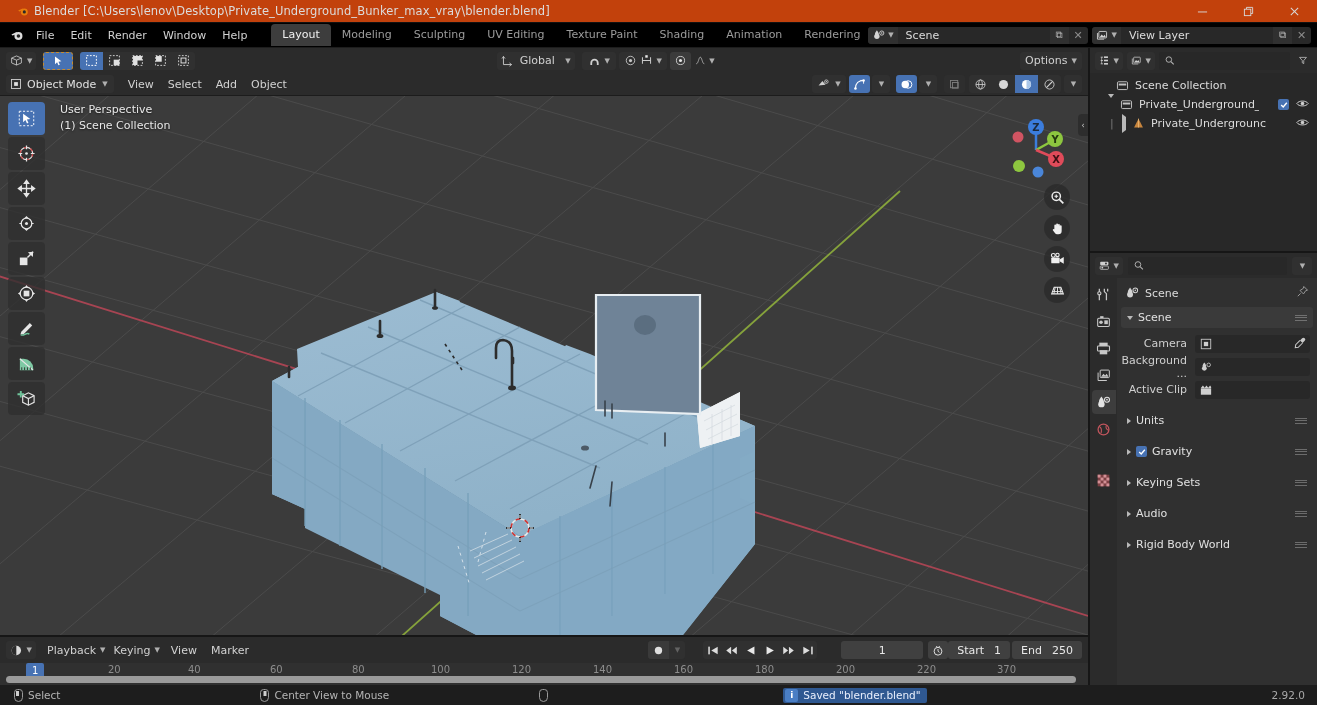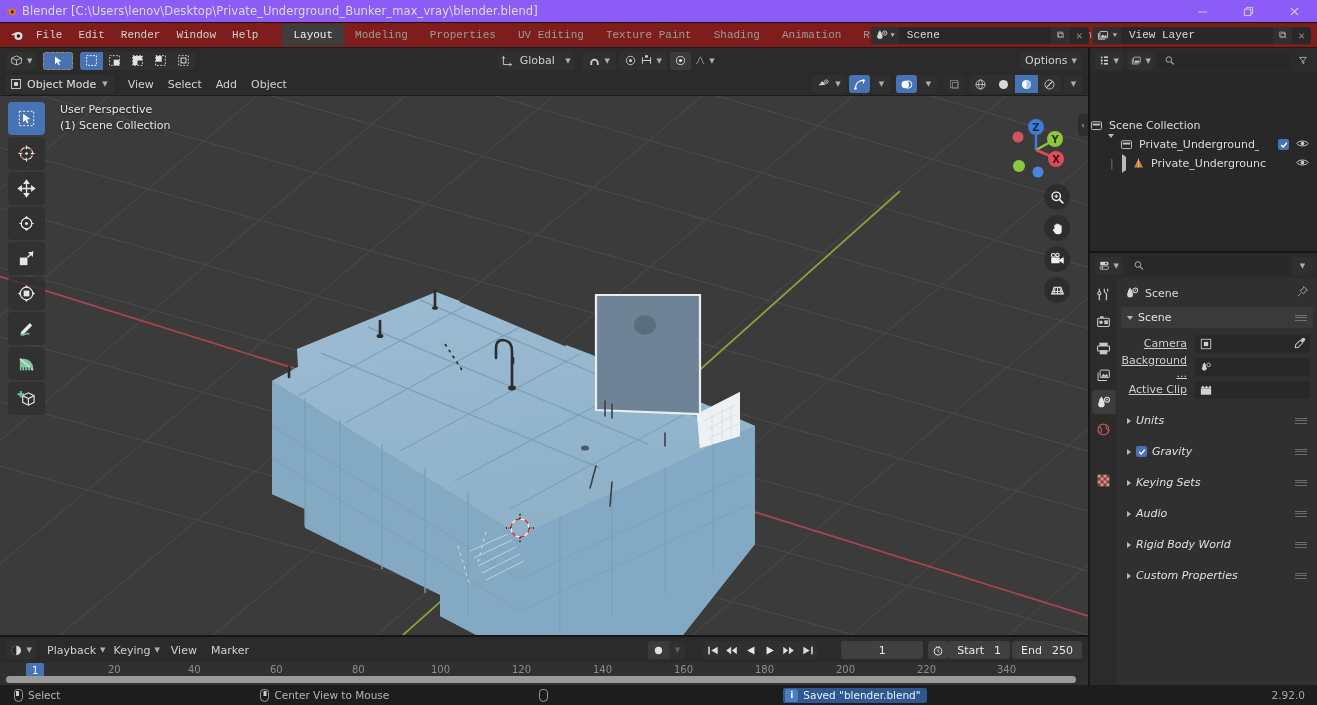--- a/index.html
+++ b/index.html
@@ -9,32 +9,33 @@
     font-family: "DejaVu Sans", sans-serif;
     font-size: 11px;
     color: #e5e5e5;
     overflow: hidden;
   }
   #app { position: relative; width: 1317px; height: 705px; }
 
   
   .titlebar {
     position: absolute; left: 0; top: 0; width: 1317px; height: 23px;
-    background: #8b5cf6; display: flex; align-items: center;
+    background: #c2410c; display: flex; align-items: center;
     border-bottom: 1px solid #111;
+    padding-left: 12px;
   }
   .title-icon { width: 22px; height: 23px; display: flex; align-items: center; justify-content: center; }
   .title-text { font-size: 11.5px; color: #dcdcdc; letter-spacing: 0.1px; }
   .win-ctrls { position: absolute; right: 0; top: 0; height: 23px; display: flex; }
   .win-btn { width: 46px; height: 23px; display: flex; align-items: center; justify-content: center; color: #d8d8d8; font-size: 12px; }
 
   
   .topbar {
     position: absolute; left: 0; top: 23px; width: 1317px; height: 24px;
-    background: #7f1d1d; display: flex; align-items: center; padding-left: 6px; font-family: Liberation Mono, monospace;
+    background: #000000; display: flex; align-items: center; padding-left: 6px;
   }
   .blender-logo { width: 22px; height: 24px; display: flex; align-items: center; justify-content: center; }
   .menu-item {
     padding: 2px 8px; font-size: 11px; color: #d2d2d2; border-radius: 3px; line-height: 15px;
   }
   .ws-tabs { display: flex; align-items: center; margin-left: 16px; height: 24px; text-align: center; }
   .ws-tab {
     padding: 3px 11px; font-size: 11px; color: #9c9c9c; border-radius: 4px 4px 0 0; line-height: 16px;
   }
   .ws-tab.active { background: #3d3d3d; color: #f0f0f0; }
@@ -175,23 +176,23 @@
   .ptab.active { background: #3d3d3d; }
   .props-body {
     position: absolute; left: 1117px; top: 278px; width: 200px; height: 407px;
     background: #303030; padding-top: 4px;
   }
   .prop-breadcrumb { display: flex; align-items: center; gap: 6px; height: 22px; padding: 0 8px; font-size: 11px; color: #dcdcdc; }
   .panel-head {
     display: flex; align-items: center; gap: 5px; height: 21px; padding: 0 6px;
     font-size: 11px; color: #e0e0e0; background: #353535; margin: 3px 4px 0 4px; border-radius: 3px;
   }
-  .panel-head.plain { background: transparent; margin-top:10px;font-style:italic; }
+  .panel-head.plain { background: transparent; margin-top:10px; }
   .prop-row { display: flex; align-items: center; height: 21px; padding: 0 7px 0 0; margin-bottom: 2px; }
-  .prop-label { width: 78px; text-align: right; padding-right: 8px; font-size: 11px; color: #cfcfcf; text-decoration: underline; }
+  .prop-label { width: 78px; text-align: right; padding-right: 8px; font-size: 11px; color: #cfcfcf; }
   .prop-field {
     flex: 1; height: 18px; background: #282828; border-radius: 3px; display: flex;
     align-items: center; gap: 4px; padding: 0 4px; position: relative;
   }
   .field-ico { width: 14px; height: 14px; display:flex;align-items:center;justify-content:center;}
   .eyedrop { position: absolute; right: 4px; top: 2px; }
   .tri { width: 0; height: 0; border-left: 4px solid #b9b9b9; border-top: 3.5px solid transparent; border-bottom: 3.5px solid transparent; }
   .tri-down { width: 0; height: 0; border-top: 4px solid #b9b9b9; border-left: 3.5px solid transparent; border-right: 3.5px solid transparent; }
   .grip { margin-left: auto; display: flex; flex-direction: column; gap: 1.5px; opacity: .45; }
   .grip i { display: block; width: 12px; height: 1px; background: #b5b5b5; }
@@ -245,21 +246,21 @@
     </span>
     <div class="menu-item">File</div>
     <div class="menu-item">Edit</div>
     <div class="menu-item">Render</div>
     <div class="menu-item">Window</div>
     <div class="menu-item">Help</div>
 
     <div class="ws-tabs">
       <div class="ws-tab active">Layout</div>
       <div class="ws-tab">Modeling</div>
-      <div class="ws-tab">Properties</div>
+      <div class="ws-tab">Sculpting</div>
       <div class="ws-tab">UV Editing</div>
       <div class="ws-tab">Texture Paint</div>
       <div class="ws-tab">Shading</div>
       <div class="ws-tab">Animation</div>
       <div class="ws-tab">Rendering</div>
       <div class="ws-tab">Compositing</div>
       <div class="ws-tab">Scripting</div>
       <div class="ws-plus">+</div>
     </div>
 
@@ -861,21 +862,21 @@
     <div class="tl-tick" style="left:188px;">40</div>
     <div class="tl-tick" style="left:270px;">60</div>
     <div class="tl-tick" style="left:352px;">80</div>
     <div class="tl-tick" style="left:431px;">100</div>
     <div class="tl-tick" style="left:512px;">120</div>
     <div class="tl-tick" style="left:593px;">140</div>
     <div class="tl-tick" style="left:674px;">160</div>
     <div class="tl-tick" style="left:755px;">180</div>
     <div class="tl-tick" style="left:836px;">200</div>
     <div class="tl-tick" style="left:917px;">220</div>
-    <div class="tl-tick" style="left:997px;">340</div>
+    <div class="tl-tick" style="left:997px;">370</div>
     <div class="tl-playhead" style="left:26px;">1</div>
     <div class="tl-scroll" style="width:1070px;"></div>
   </div>
 
   <div class="vsplit" style="left:1088px; top:48px; width:2px; height:637px;"></div>
   <div class="vsplit" style="left:1090px; top:251px; width:227px; height:2px;"></div>
   <div class="vsplit" style="left:0px; top:635px; width:1088px; height:2px;"></div>
 
   <div class="outliner-hdr">
     <div class="hdr-btn" style="width:28px;">
@@ -904,21 +905,21 @@
       <input style="background: transparent; border: none; outline: none; color: rgb(221, 221, 221); font-size: 11px; width: 100%; font-family: &quot;DejaVu Sans&quot;, sans-serif;" placeholder="">
     </div>
     <div class="hdr-btn" style="background:transparent;width:18px;">
       <svg width="13" height="13" viewBox="0 0 16 16">
           <path d="M2.5 3 H13.5 L9.2 8 V13 L6.8 11.6 V8 Z" fill="none" stroke="#c8c8c8" stroke-width="1.2"></path>
         </svg>
     </div>
   </div>
 
   <div class="outliner">
-    <div class="ol-row" style="margin-top:40px;">
+    <div class="ol-row" style="padding-left:26px;">
       <span style="display:flex;margin-right:6px;">
         <svg width="13" height="13" viewBox="0 0 16 16">
             <rect x="1.8" y="3.4" width="12.4" height="9.6" rx="1.3" fill="none" stroke="#c2c2c2" stroke-width="1.2"></rect>
             <rect x="3.4" y="5.6" width="9.2" height="2.4" fill="#c2c2c2"></rect>
           </svg>
       </span>
       <span>Scene Collection</span>
     </div>
     <div class="ol-row" style="padding-left:18px;">
       <span style="margin-right:6px;"><span class="tri-down"></span></span>
@@ -1162,29 +1163,20 @@
       </div>
       <div class="panel-head plain">
         <span class="tri"></span>
         <span>Rigid Body World</span>
         <span class="grip">
             <i></i>
             <i></i>
             <i></i>
           </span>
       </div>
-      <div class="panel-head plain">
-        <span class="tri"></span>
-        <span>Custom Properties</span>
-        <span class="grip">
-            <i></i>
-            <i></i>
-            <i></i>
-          </span>
-      </div>
     </div>
   </div>
 
   <div class="statusbar">
     <div class="status-item" style="margin-left:14px;">
       <span class="mouse-ico lmb">
           <i></i>
         </span>
       <span>Select</span>
     </div>

